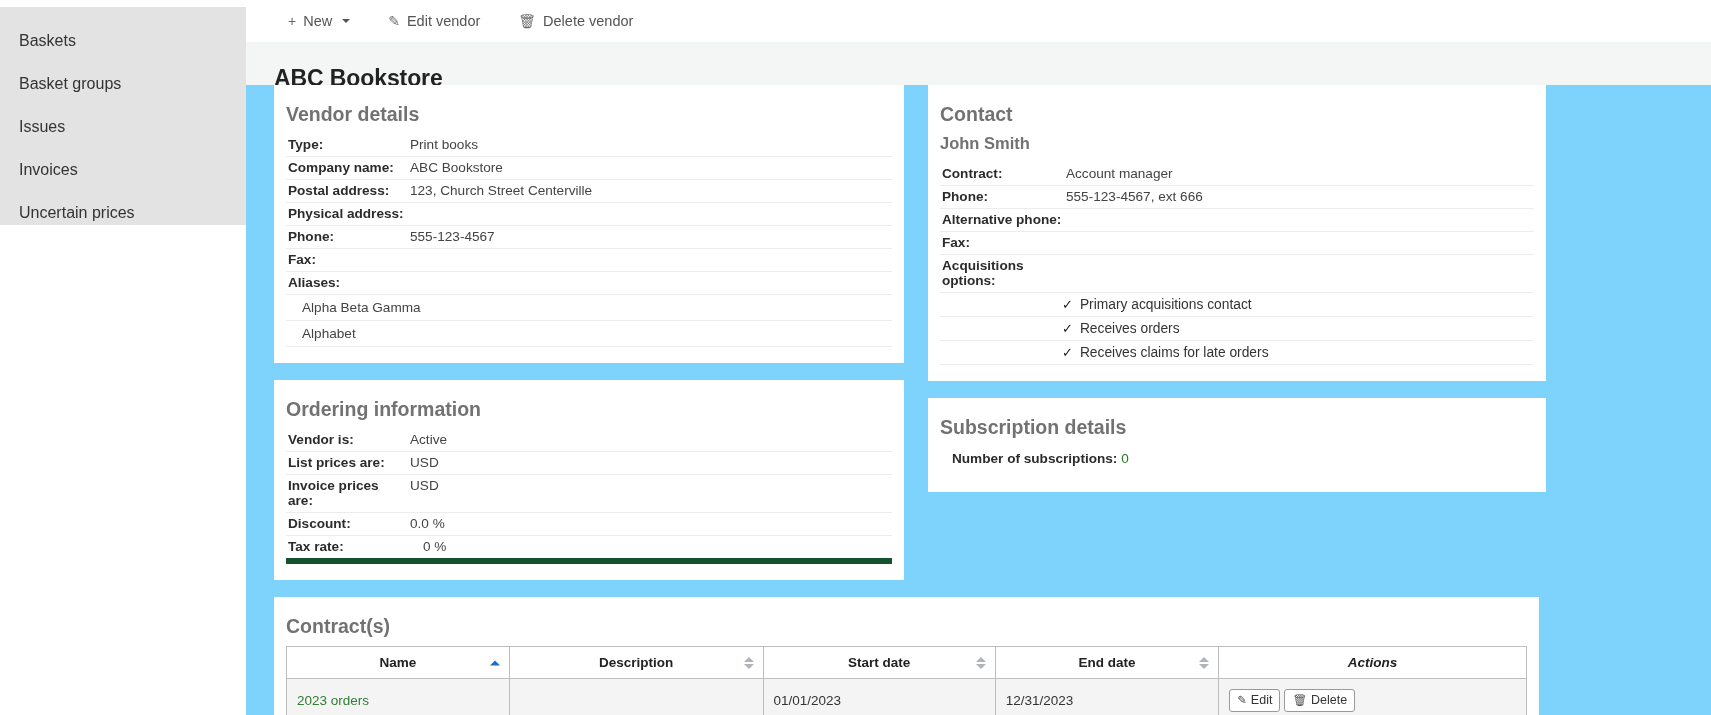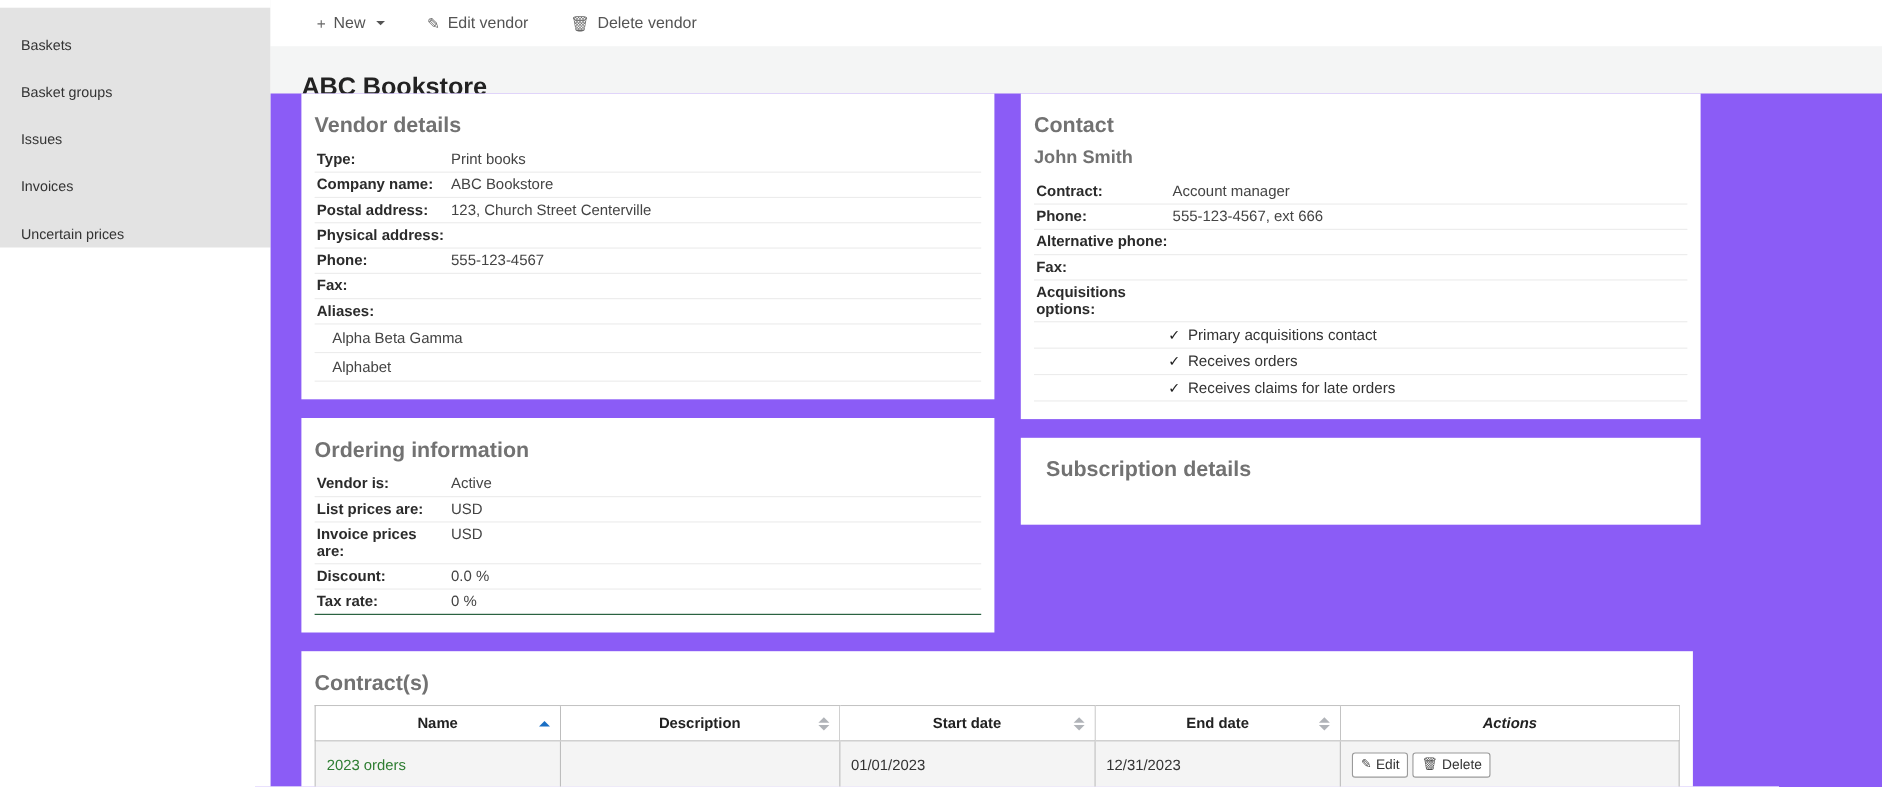--- a/index.html
+++ b/index.html
@@ -17,21 +17,21 @@
   
   .sidebar {
     position: absolute; left: 0; top: 7px;
     width: 246px; height: 218px;
     background: #e3e3e3;
     padding: 18px 0 0 0;
   }
   .side-item {
     display: block;
     padding: 6px 0 6px 19px;
-    font-size: 13px;
+    font-size: 16px;
     color: #333333;
     line-height: 20px;
     cursor: pointer;
     text-decoration: none;
   }
   .side-item + .side-item { margin-top: 11px; }
 
   
   .main {
     position: absolute;
@@ -72,21 +72,21 @@
     position: absolute; left: 28px; top: 50px;
     font-size: 23px; font-weight: bold;
     color: #222222;
     letter-spacing: -0.1px;
   }
 
   
   .content {
     position: absolute; left: 0; top: 85px;
     width: 100%; height: 630px;
-    background: #8b5cf6;
+    background: #7dd3fc;
   }
 
   .col-left  { position: absolute; left: 28px;  top: 0;  width: 630px; }
   .col-right { position: absolute; left: 682px; top: 0;  width: 618px; }
 
   .panel {
     background: #ffffff;
     padding: 18px 12px 16px 12px;
     margin-bottom: 17px;
   }
@@ -108,21 +108,21 @@
 
   
   .dl { width: 100%; }
   .row {
     display: flex;
     align-items: baseline;
     border-bottom: 1px solid #ececec;
     padding: 3px 0 4px 0;
     min-height: 22px;
   }
-  .row:last-child { border-bottom: 1px solid #14532d; }
+  .row:last-child { border-bottom: 6px solid #14532d; gap: 13px; }
   .dt {
     font-weight: bold;
     color: #2b2b2b;
     font-size: 13.6px;
     flex: 0 0 auto;
     padding-left: 2px;
   }
   .dd {
     color: #444444;
     font-size: 13.6px;
@@ -428,20 +428,24 @@
               <span>Receives orders</span>
             </div>
             <div class="optrow">
               <span class="check">✓</span>
               <span>Receives claims for late orders</span>
             </div>
           </div>
         </section>
 
         <section class="panel" style="padding-bottom:26px;">
-          <h2 class="sec" style="margin-bottom:12px;margin-left:11px;">Subscription details</h2>
+          <h2 class="sec" style="margin-bottom:12px;">Subscription details</h2>
+          <div class="subs-line">
+            <b>Number of subscriptions:</b>
+            <span class="green">0</span>
+          </div>
         </section>
 
       </div>
 
     </div>
   </div>
 </div>
 
 </body></html>

